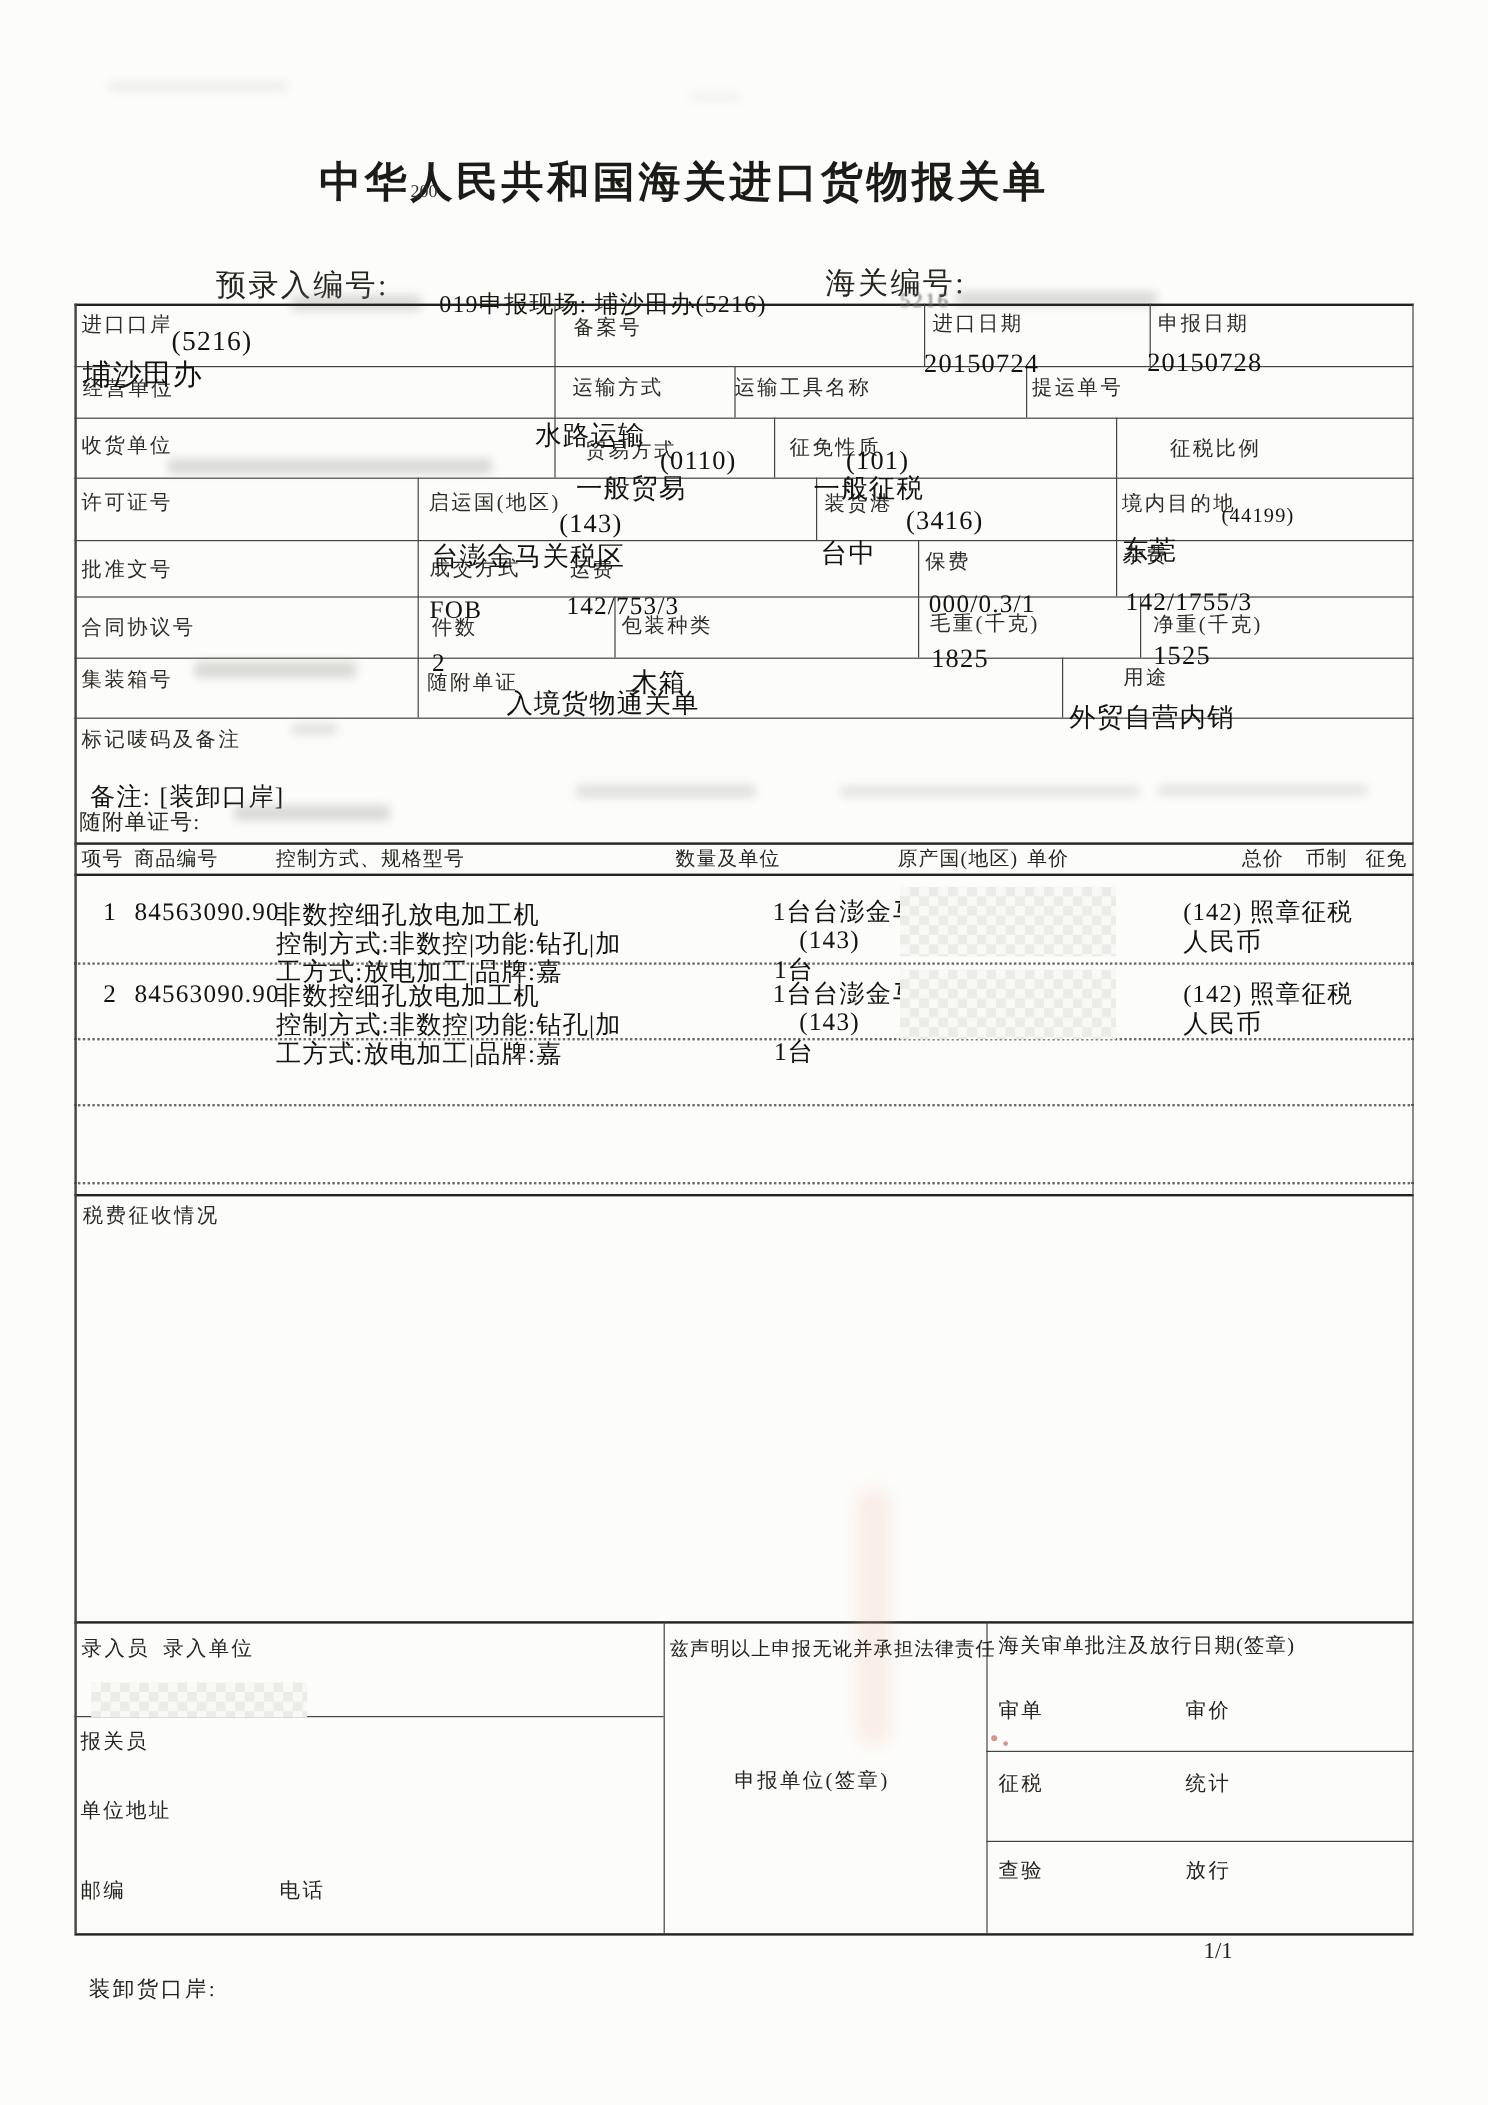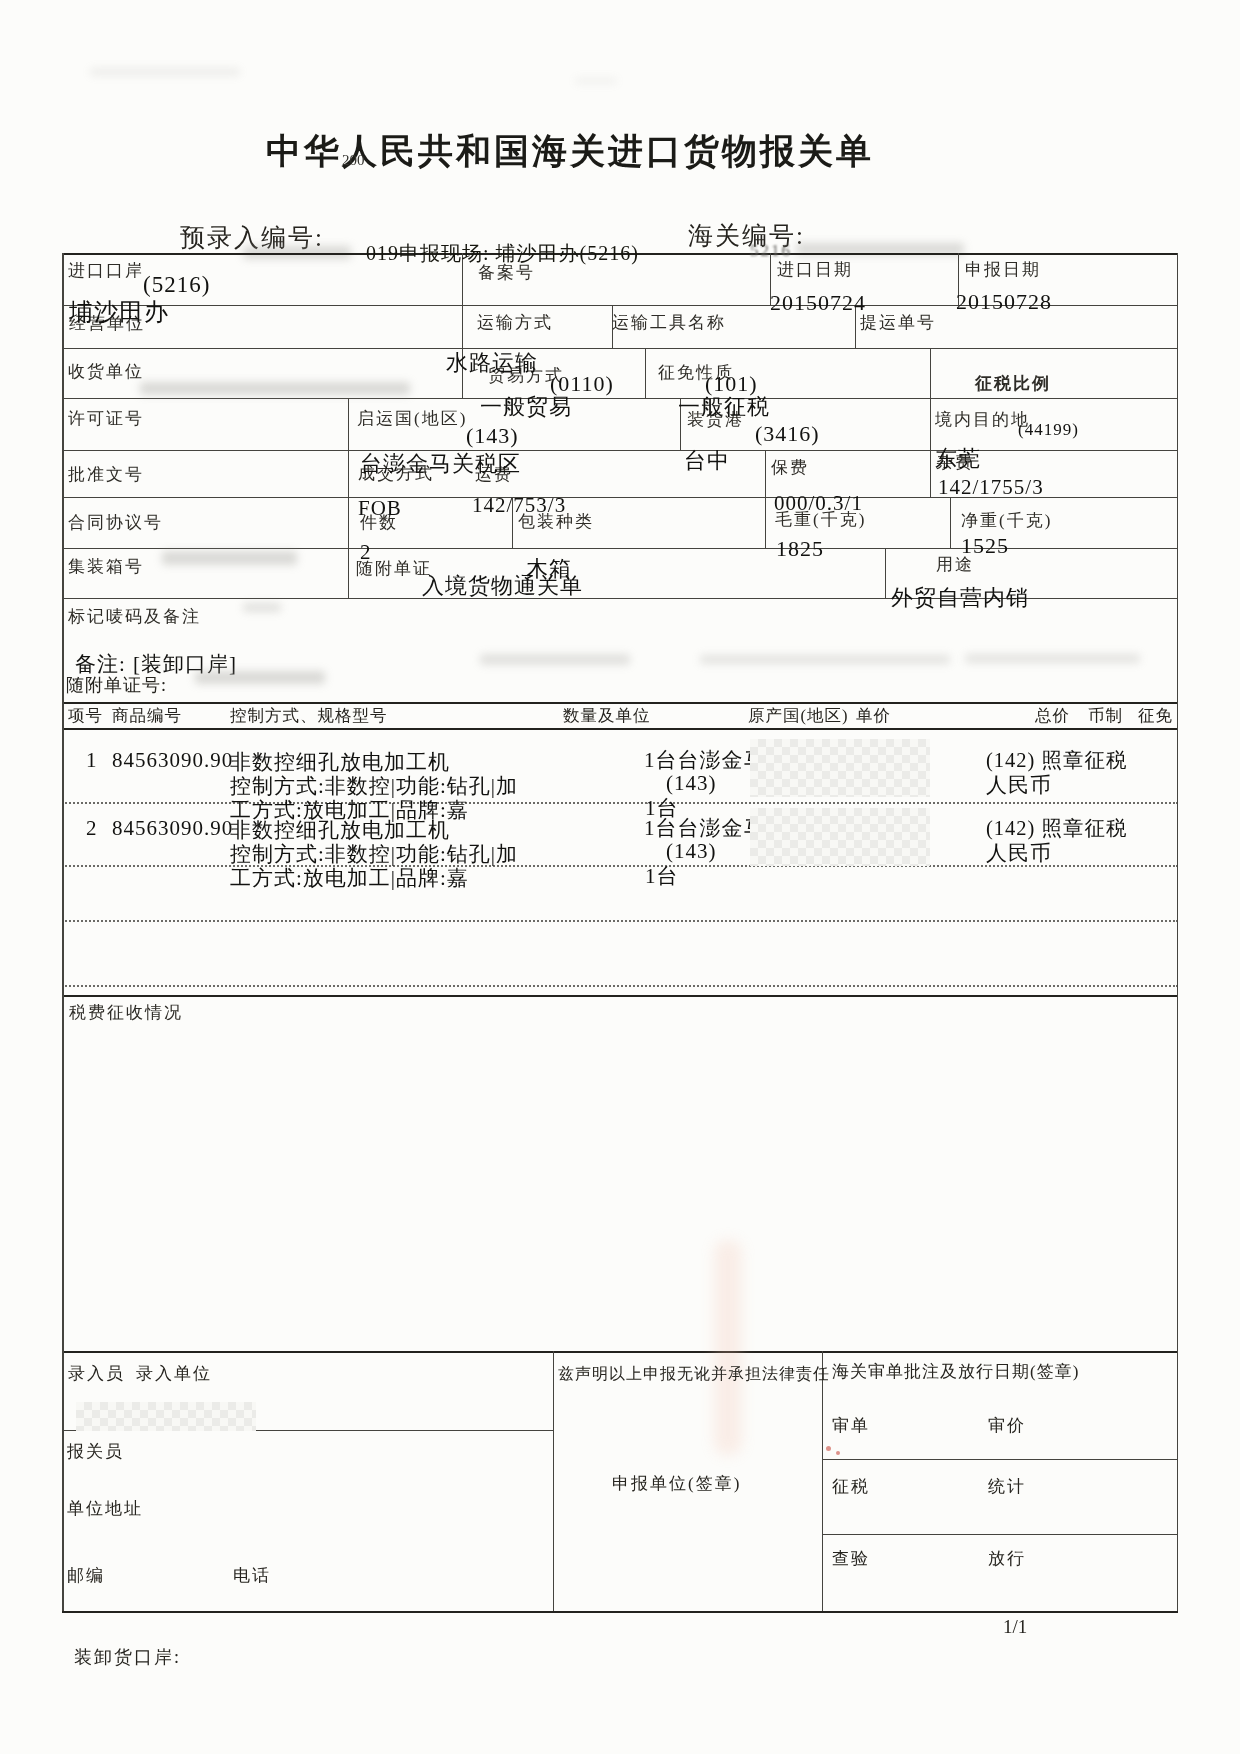--- a/index.html
+++ b/index.html
@@ -99,42 +99,42 @@
   <div class="abs lbl" style="left:860px;top:311px;">提运单号</div>
 
   <div class="abs lbl" style="left:68px;top:360px;">收货单位</div>
   <div class="smear" style="left:140px;top:382px;width:270px;height:13px;"></div>
   <div class="abs lbl" style="left:488px;top:364px;">贸易方式</div>
   <div class="abs val" style="left:550px;top:371px;font-size:22px;">(0110)</div>
   <div class="abs val" style="left:480px;top:392px;font-size:22px;z-index:4;">一般贸易</div>
   <div class="abs lbl" style="left:658px;top:361px;">征免性质</div>
   <div class="abs val" style="left:705px;top:371px;font-size:22px;">(101)</div>
   <div class="abs val" style="left:678px;top:392px;font-size:22px;z-index:4;">一般征税</div>
-  <div class="abs lbl" style="left:975px;top:372px;font-weight:bold;">征税比例</div>
+  <div class="abs lbl" style="left:975px;top:362px;">征税比例</div>
 
   <div class="abs lbl" style="left:68px;top:407px;">许可证号</div>
   <div class="abs lbl" style="left:357px;top:407px;">启运国(地区)</div>
   <div class="abs val" style="left:466px;top:423px;font-size:22px;">(143)</div>
   <div class="abs val" style="left:360px;top:449px;font-size:22px;z-index:4;">台澎金马关税区</div>
   <div class="abs lbl" style="left:687px;top:408px;">装货港</div>
   <div class="abs val" style="left:755px;top:421px;font-size:22px;">(3416)</div>
   <div class="abs val" style="left:684px;top:446px;font-size:22px;z-index:4;">台中</div>
   <div class="abs lbl" style="left:935px;top:408px;">境内目的地</div>
   <div class="abs val" style="left:1018px;top:420px;font-size:17px;">(44199)</div>
   <div class="abs val" style="left:935px;top:444px;font-size:22px;z-index:4;">东莞</div>
 
   <div class="abs lbl" style="left:68px;top:463px;">批准文号</div>
   <div class="abs lbl" style="left:358px;top:462px;z-index:3;">成交方式</div>
   <div class="abs val" style="left:358px;top:496px;z-index:4;">FOB</div>
   <div class="abs lbl" style="left:475px;top:463px;">运费</div>
   <div class="abs num" style="left:472px;top:493px;z-index:4;">142/753/3</div>
   <div class="abs lbl" style="left:771px;top:456px;">保费</div>
   <div class="abs num" style="left:774px;top:491px;z-index:4;">000/0.3/1</div>
   <div class="abs lbl" style="left:936px;top:451px;z-index:3;">杂费</div>
-  <div class="abs num" style="left:938px;top:475px;z-index:4;">142/1755/3</div>
+  <div class="abs num" style="left:938px;top:489px;z-index:4;">142/1755/3</div>
 
   <div class="abs lbl" style="left:68px;top:511px;">合同协议号</div>
   <div class="abs lbl" style="left:360px;top:511px;">件数</div>
   <div class="abs num" style="left:360px;top:540px;z-index:4;">2</div>
   <div class="abs lbl" style="left:518px;top:510px;">包装种类</div>
   <div class="abs val" style="left:526px;top:538px;font-size:22px;z-index:4;margin-top:16px;">木箱</div>
   <div class="abs lbl" style="left:775px;top:508px;">毛重(千克)</div>
   <div class="abs num" style="left:776px;top:536px;font-size:22px;z-index:4;">1825</div>
   <div class="abs lbl" style="left:961px;top:509px;">净重(千克)</div>
   <div class="abs num" style="left:961px;top:533px;font-size:22px;z-index:4;">1525</div>

